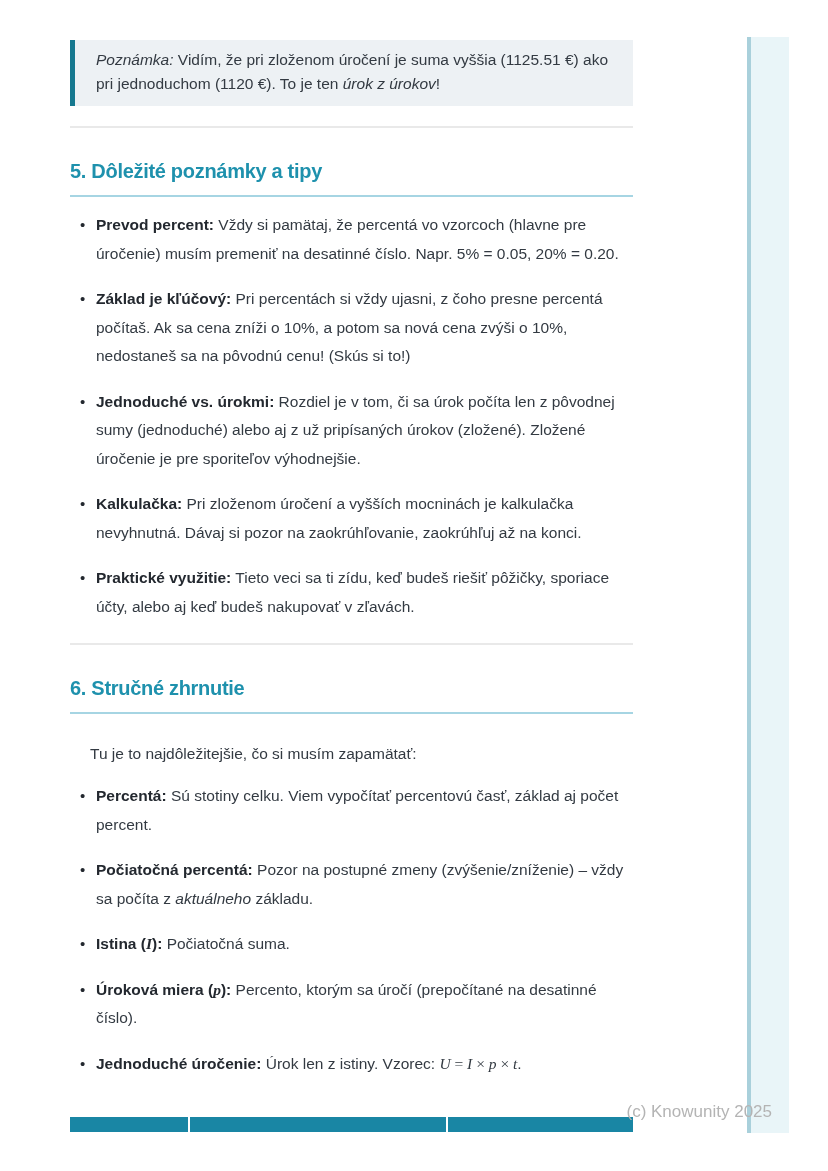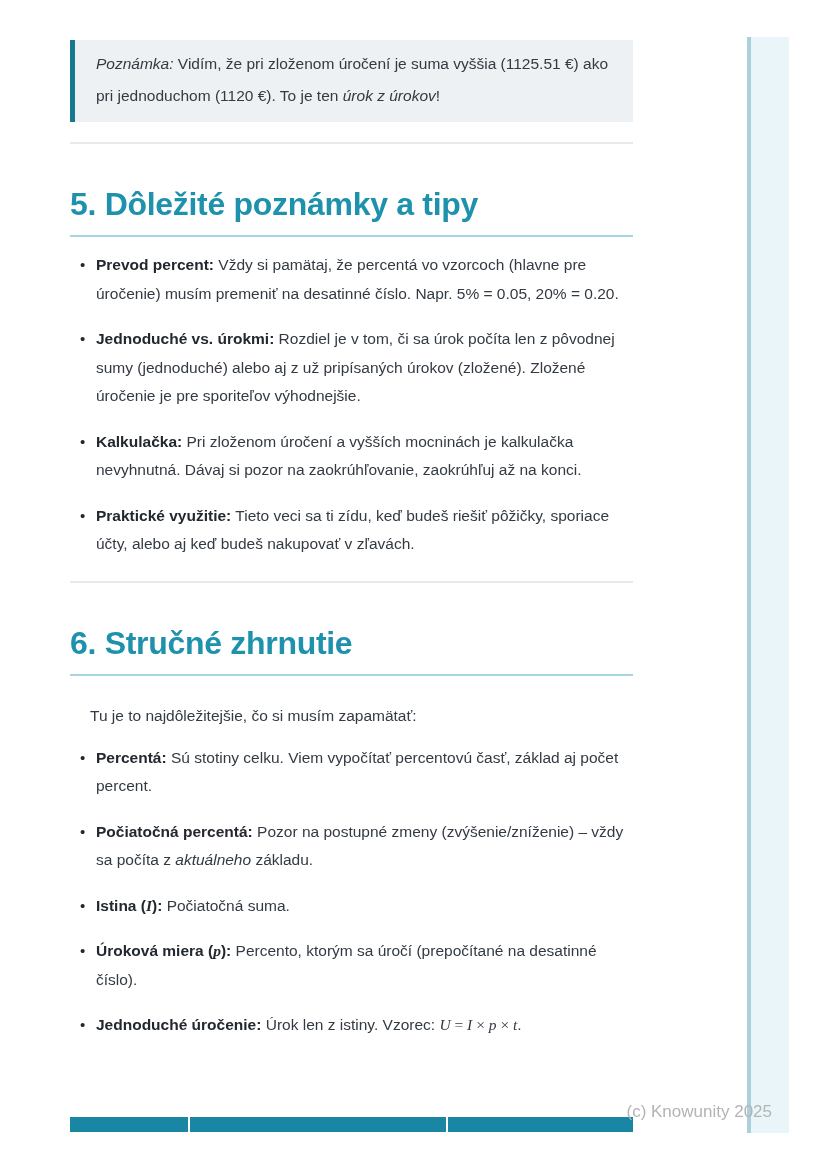--- a/index.html
+++ b/index.html
@@ -21,34 +21,34 @@
   }
   
   .note-box {
     margin-top: 40px;
     background: #edf1f4;
     border-left: 5px solid #16788f;
     padding: 8px 18px 10px 21px;
   }
   .note-box p {
     font-size: 15.5px;
-    line-height: 32px;
+    line-height: 24px;
     color: #333a42;
   }
   
   .divider {
     border: none;
     border-top: 2px solid #e9e9e9;
     margin-top: 20px;
   }
   .divider-2 { margin-top: 22px; }
   
   h2.section-heading {
-    margin-top: 42px;
-    font-size: 32px;
+    margin-top: 32px;
+    font-size: 20px;
     font-weight: bold;
     letter-spacing: -0.3px;
     color: #1e91ad;
     padding-bottom: 12px;
     border-bottom: 2px solid #a6d5e3;
   }
   .intro {
     margin-top: 26px;
     font-size: 15.5px;
     line-height: 28px;
@@ -127,20 +127,21 @@
     <div class="note-box">
       <p><span class="sg-i">Poznámka:</span> Vidím, že pri zloženom úročení je suma vyššia (1125.51 €) ako pri jednoduchom (1120 €). To je ten <span class="sg-i">úrok z úrokov</span>!</p>
     </div>
 
     <hr class="divider">
 
     <section>
       <h2 class="section-heading">5. Dôležité poznámky a tipy</h2>
       <ul class="bullet-list">
           <li><strong class="lead">Prevod percent:</strong><span> Vždy si pamätaj, že percentá vo vzorcoch (hlavne pre úročenie) musím premeniť na desatinné číslo. Napr. 5% = 0.05, 20% = 0.20.</span></li>
+          <li><strong class="lead">Základ je kľúčový:</strong><span> Pri percentách si vždy ujasni, z čoho presne percentá počítaš. Ak sa cena zníži o 10%, a potom sa nová cena zvýši o 10%, nedostaneš sa na pôvodnú cenu! (Skús si to!)</span></li>
           <li><strong class="lead">Jednoduché vs. úrokmi:</strong><span> Rozdiel je v tom, či sa úrok počíta len z pôvodnej sumy (jednoduché) alebo aj z už pripísaných úrokov (zložené). Zložené úročenie je pre sporiteľov výhodnejšie.</span></li>
           <li><strong class="lead">Kalkulačka:</strong><span> Pri zloženom úročení a vyšších mocninách je kalkulačka nevyhnutná. Dávaj si pozor na zaokrúhľovanie, zaokrúhľuj až na konci.</span></li>
           <li><strong class="lead">Praktické využitie:</strong><span> Tieto veci sa ti zídu, keď budeš riešiť pôžičky, sporiace účty, alebo aj keď budeš nakupovať v zľavách.</span></li>
         </ul>
     </section>
 
     <hr class="divider divider-2">
 
     <section>
       <h2 class="section-heading">6. Stručné zhrnutie</h2>

